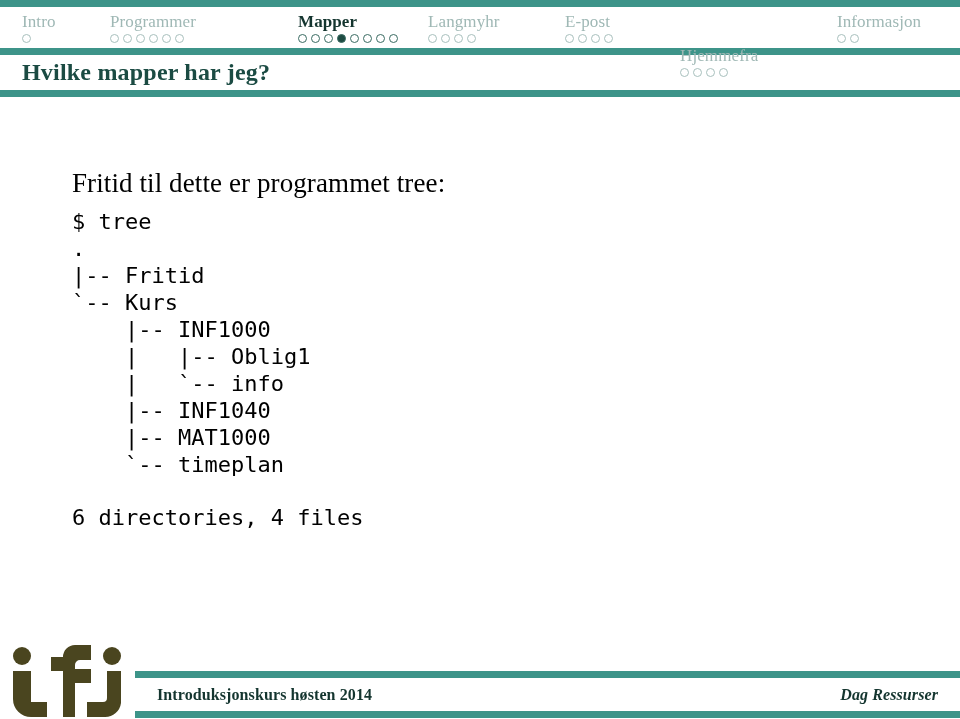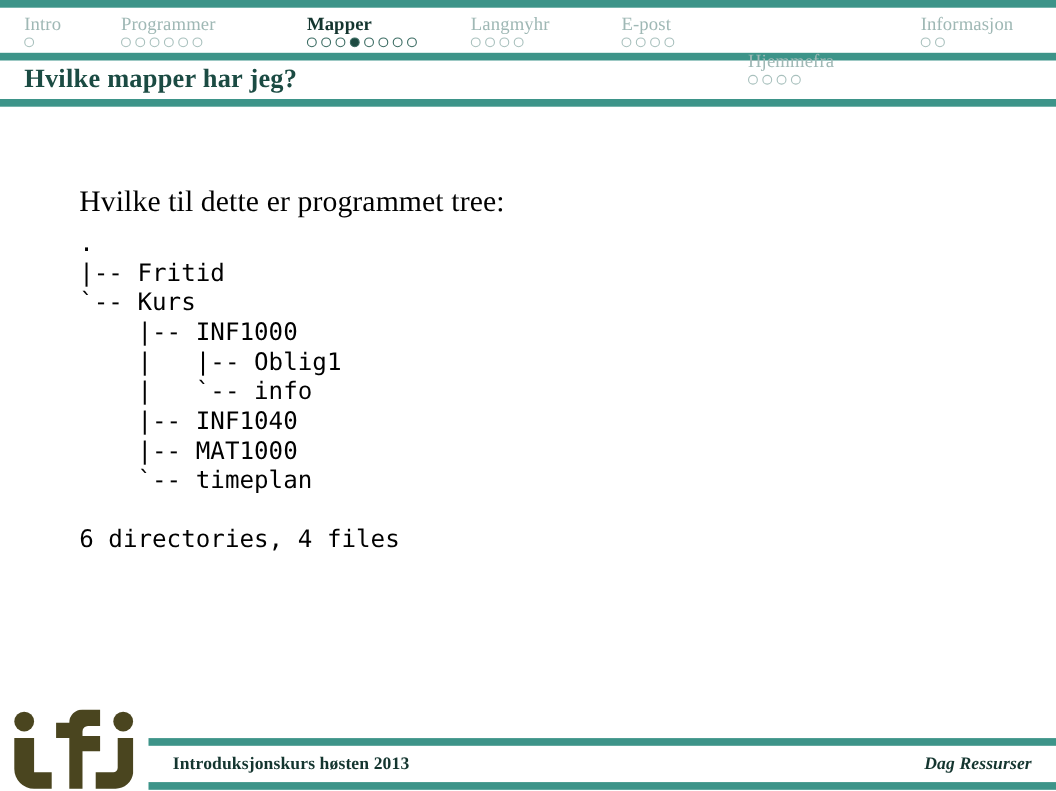--- a/index.html
+++ b/index.html
@@ -175,21 +175,21 @@
       <div class="nav-label">Programmer</div>
       <div class="nav-dots">
         <span class="dot"></span>
         <span class="dot"></span>
         <span class="dot"></span>
         <span class="dot"></span>
         <span class="dot"></span>
         <span class="dot"></span>
       </div>
     </div>
-    <div class="nav-section active" style="left: 279px;">
+    <div class="nav-section active" style="left: 298px;">
       <div class="nav-label">Mapper</div>
       <div class="nav-dots">
         <span class="dot"></span>
         <span class="dot"></span>
         <span class="dot"></span>
         <span class="dot filled"></span>
         <span class="dot"></span>
         <span class="dot"></span>
         <span class="dot"></span>
         <span class="dot"></span>
@@ -227,21 +227,22 @@
       <div class="nav-dots">
         <span class="dot"></span>
         <span class="dot"></span>
       </div>
     </div>
   </div>
 
 <div id="slide-title">Hvilke mapper har jeg?</div>
 
 <div id="content">
-  <div id="intro-line">Hvilke til dette er programmet tree:</div>
+  <div id="intro-line">Fritid til dette er programmet tree:</div>
+  <div class="mono-block">$ tree</div>
   <div class="mono-block" id="tree-root-line">.
 |-- Fritid
 `-- Kurs
     |-- INF1000
     |   |-- Oblig1
     |   `-- info
     |-- INF1040
     |-- MAT1000
     `-- timeplan</div>
   <div class="mono-block" id="summary-line">6 directories, 4 files</div>
@@ -254,15 +255,15 @@
   <g fill="#4a451f">
     <circle cx="14" cy="11" r="9"></circle>
     <path d="M5 26 h18 v31 h16 v15 H23 A18 18 0 0 1 5 54 Z"></path>
     <path d="M55 72 V26 H43 V12 h12 A12 12 0 0 1 67 0 h16 v15 H72 a5 5 0 0 0-5 5 v4 h16 v14 H67 v34 Z"></path>
     <circle cx="104" cy="11" r="9"></circle>
     <path d="M113 26 v32 A16 16 0 0 1 97 72 H79 V57 h16 a4 4 0 0 0 4-4 V26 Z"></path>
   </g>
 </svg>
 
 <div id="footer-text">
-  <span id="footer-left">Introduksjonskurs høsten 2013</span>
+  <span id="footer-left">Introduksjonskurs høsten 2014</span>
   <span id="footer-right">Dag Ressurser</span>
 </div>
 
 </body></html>

